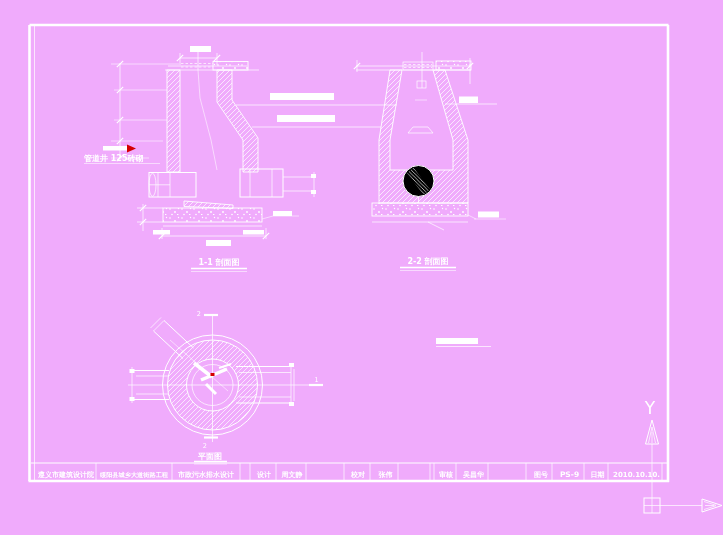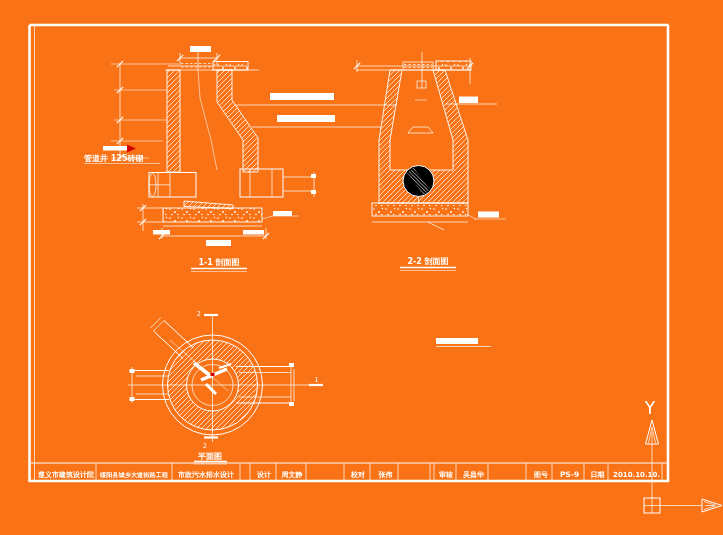--- a/index.html
+++ b/index.html
@@ -1,16 +1,16 @@
 <!DOCTYPE html>
 <html><head>
 <meta charset="utf-8">
 <style>
   html,body{margin:0;padding:0;background:#000;}
-  #canvas{position:relative;width:723px;height:535px;background:#f97316;overflow:hidden;}
+  #canvas{position:relative;width:723px;height:535px;background:#f0abfc;overflow:hidden;}
   svg{position:absolute;inset:0;}
   .ln{stroke:#fff;stroke-width:1;fill:none;}
   .thin{stroke:#fff;stroke-width:0.7;fill:none;}
   .hair{stroke:#fff;stroke-width:0.55;fill:none;}
   .border{stroke:#fff;stroke-width:2.6;fill:none;}
   .dash{stroke:#fff;stroke-width:0.7;fill:none;stroke-dasharray:2.5 2;}
   .bar{fill:#fff;}
   .red{fill:#d40000;}
   .hatchfill{fill:url(#h1);stroke:#fff;stroke-width:0.9;}
   .hatchfill2{fill:url(#h2);}

